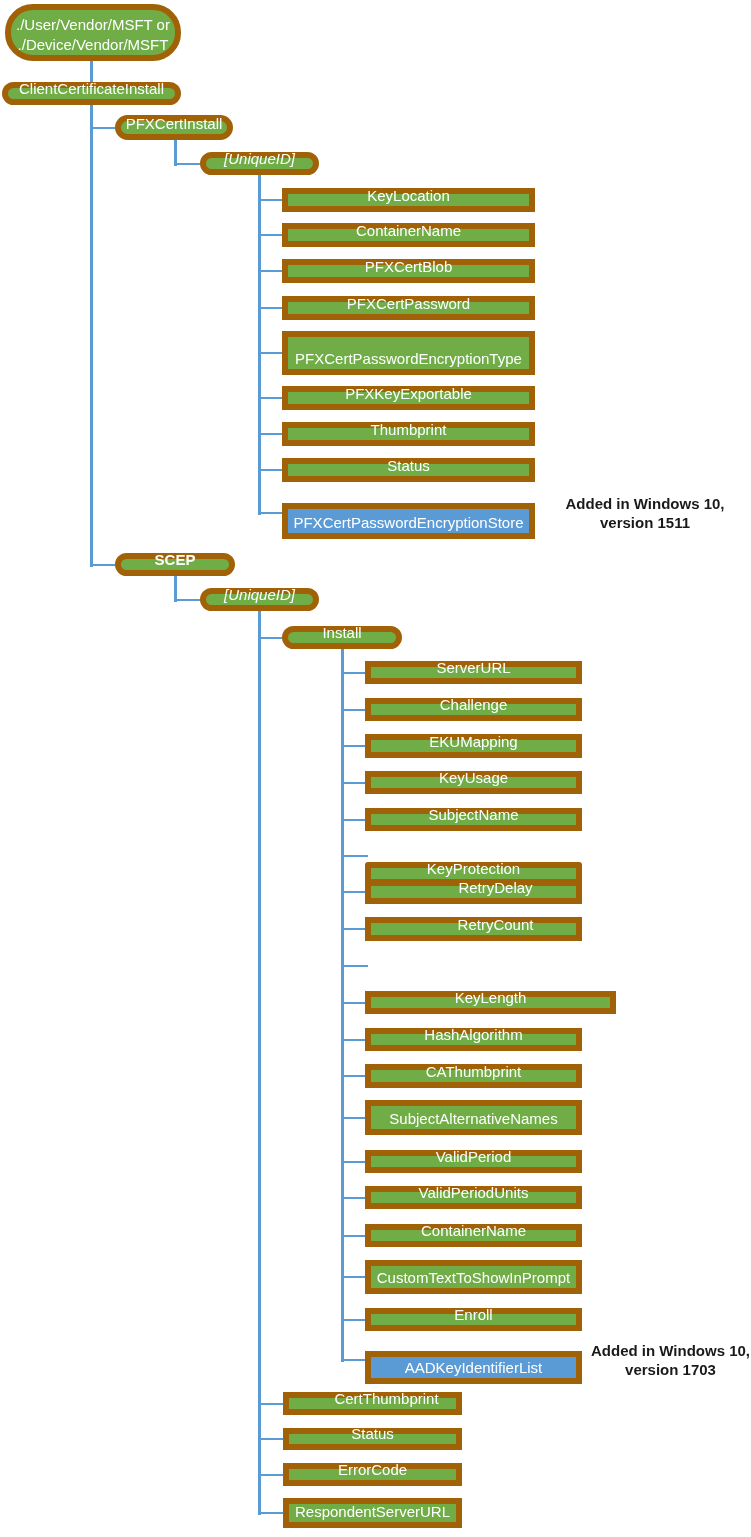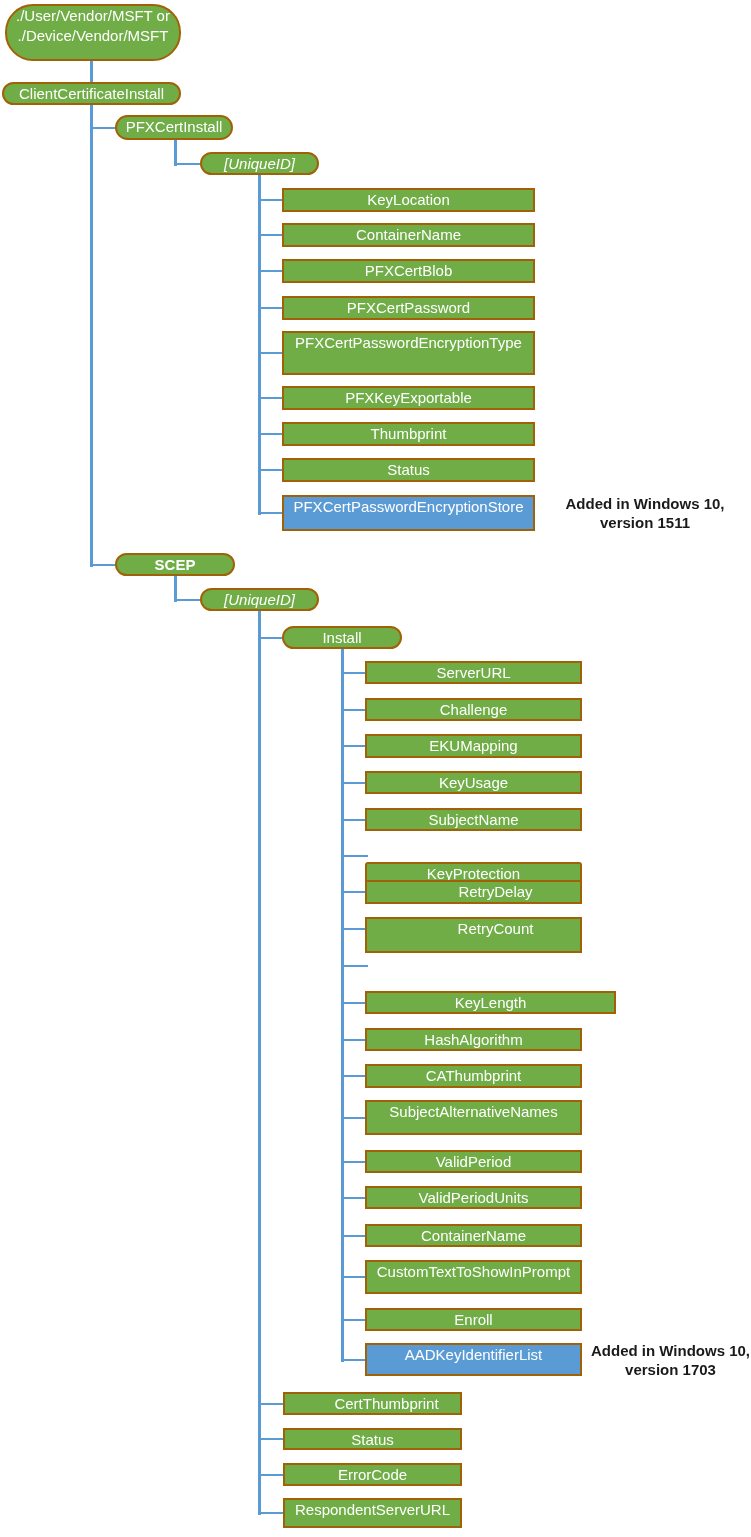--- a/index.html
+++ b/index.html
@@ -7,33 +7,33 @@
     position: relative;
     width: 751px;
     height: 1537px;
     background: #ffffff;
     font-family: "Liberation Sans", sans-serif;
     overflow: hidden;
   }
   .node {
     position: absolute;
     box-sizing: border-box;
-    border: 2px solid #a16207;
+    border: 6px solid #a16207;
     color: #ffffff;
     display: flex;
-    align-items: flex-start;
+    align-items: flex-end;
     justify-content: center;
     text-align: center;
     font-size: 15px;
     line-height: 20px;
     white-space: pre-line;
     z-index: 2;
   }
   .node.green { background: #70ad47; }
-  .node.blue  { background: #5b9bd5; }
+  .node.blue  { background: #5b9bd5; margin-top: 8px; }
   .node.italic { font-style: italic; }
   .connector {
     position: absolute;
     background: #5b9bd5;
     z-index: 1;
   }
   .annotation {
     position: absolute;
     color: #1a1a1a;
     font-size: 15px;
@@ -94,21 +94,21 @@
     <div class="node green" style="left: 365px; top: 734px; width: 217px; height: 24px; border-radius: 0px;"><span>EKUMapping</span></div>
     <div class="connector" style="left: 340.5px; top: 782px; width: 27px; height: 2px;"></div>
     <div class="node green" style="left: 365px; top: 771px; width: 217px; height: 23px; border-radius: 0px;"><span>KeyUsage</span></div>
     <div class="connector" style="left: 340.5px; top: 819px; width: 27px; height: 2px;"></div>
     <div class="node green" style="left: 365px; top: 808px; width: 217px; height: 23px; border-radius: 0px;"><span>SubjectName</span></div>
     <div class="connector" style="left: 340.5px; top: 855px; width: 27px; height: 2px;"></div>
     <div class="node green" style="left: 365px; top: 844px; width: 217px; height: 23px; border-radius: 3px; margin-top: 18px;"><span>KeyProtection</span></div>
     <div class="connector" style="left: 340.5px; top: 891px; width: 27px; height: 2px;"></div>
     <div class="node green" style="left: 365px; top: 880px; width: 217px; height: 24px; border-radius: 0px; padding-left: 44px;"><span>RetryDelay</span></div>
     <div class="connector" style="left: 340.5px; top: 928px; width: 27px; height: 2px;"></div>
-    <div class="node green" style="left: 365px; top: 917px; width: 217px; height: 36px; border-radius: 0px; padding-left: 44px;"><span>RetryCount</span></div>
+    <div class="node green" style="left: 365px; top: 917px; width: 217px; height: 24px; border-radius: 0px; padding-left: 44px;"><span>RetryCount</span></div>
     <div class="connector" style="left: 340.5px; top: 965px; width: 27px; height: 2px;"></div>
     <div class="connector" style="left: 340.5px; top: 1002px; width: 27px; height: 2px;"></div>
     <div class="node green" style="left: 365px; top: 991px; width: 251px; height: 23px; border-radius: 0px;"><span>KeyLength</span></div>
     <div class="connector" style="left: 340.5px; top: 1039px; width: 27px; height: 2px;"></div>
     <div class="node green" style="left: 365px; top: 1028px; width: 217px; height: 23px; border-radius: 0px;"><span>HashAlgorithm</span></div>
     <div class="connector" style="left: 340.5px; top: 1075px; width: 27px; height: 2px;"></div>
     <div class="node green" style="left: 365px; top: 1064px; width: 217px; height: 24px; border-radius: 0px;"><span>CAThumbprint</span></div>
     <div class="connector" style="left: 340.5px; top: 1117px; width: 27px; height: 2px;"></div>
     <div class="node green" style="left: 365px; top: 1100px; width: 217px; height: 35px; border-radius: 0px;"><span>SubjectAlternativeNames</span></div>
     <div class="connector" style="left: 340.5px; top: 1161px; width: 27px; height: 2px;"></div>

